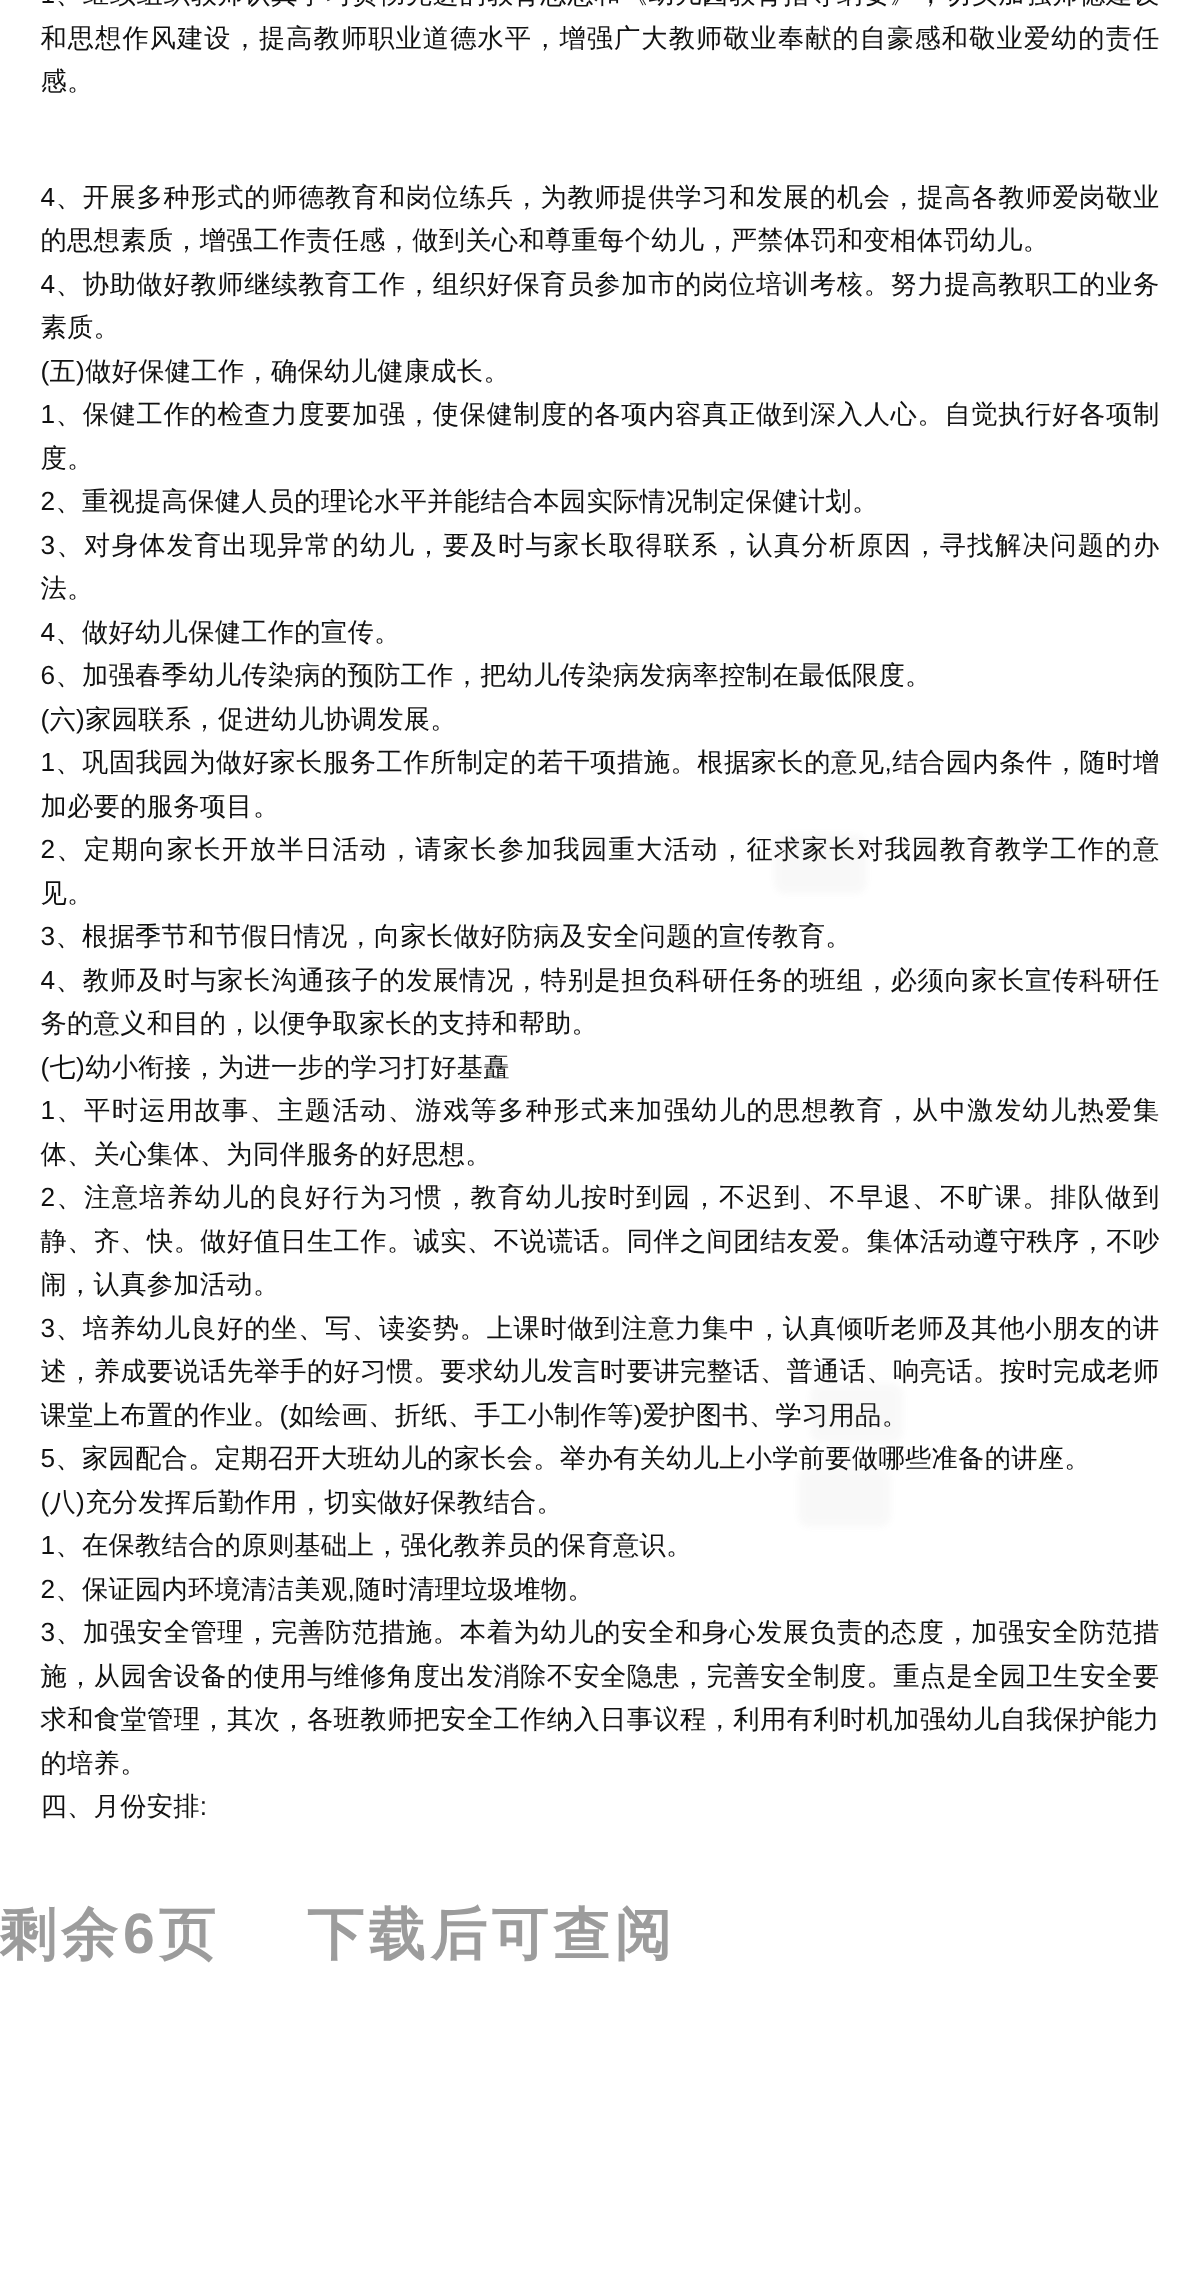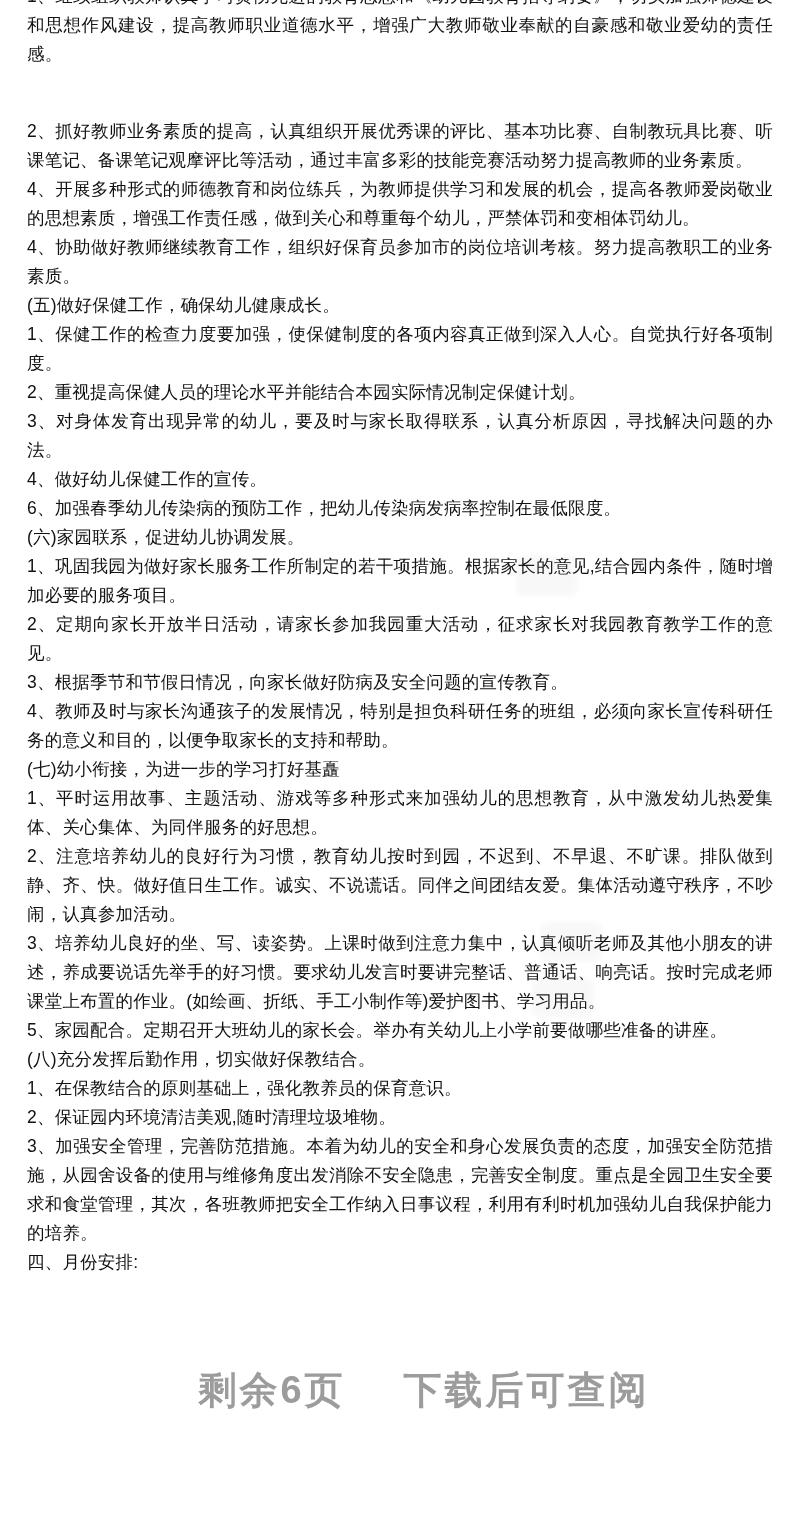--- a/index.html
+++ b/index.html
@@ -23,30 +23,29 @@
     margin: -18px auto 0 auto;   
     font-size: 17.5px;
     line-height: 29px;
     text-align: justify;
     letter-spacing: 0.2px;
     word-break: break-all;
   }
   .content p { margin: 0; }
   .content p.gap-after { margin-bottom: 48px; }
   .footer {
-    margin-top: 88px;
+    margin-top: 45px;
     width: 100%;
-    text-align: center;
+    text-align: left;
     color: #9c9c9c;
     font-weight: bold;
     font-size: 38px;
     letter-spacing: 3px;
     cursor: pointer;
     user-select: none;
-    padding-left: 48px;
   }
   .footer .sep { display: inline-block; width: 58px; }
   .wm {
     position: absolute;
     width: 62px;
     height: 40px;
     border-radius: 8px;
     background: #8a8a8a;
     opacity: 0.05;
     filter: blur(2px);
@@ -54,21 +53,20 @@
   }
 </style>
 </head>
 <body>
 
 <div class="page">
 
   <div class="content">
 
   <p class="gap-after">1、继续组织教师认真学习贯彻先进的教育思想和《幼儿园教育指导纲要》，切实加强师德建设和思想作风建设，提高教师职业道德水平，增强广大教师敬业奉献的自豪感和敬业爱幼的责任感。</p>
-      <p>2、抓好教师业务素质的提高，认真组织开展优秀课的评比、基本功比赛、自制教玩具比赛、听课笔记、备课笔记观摩评比等活动，通过丰富多彩的技能竞赛活动努力提高教师的业务素质。</p>
       <p>4、开展多种形式的师德教育和岗位练兵，为教师提供学习和发展的机会，提高各教师爱岗敬业的思想素质，增强工作责任感，做到关心和尊重每个幼儿，严禁体罚和变相体罚幼儿。</p>
       <p>4、协助做好教师继续教育工作，组织好保育员参加市的岗位培训考核。努力提高教职工的业务素质。</p>
       <p>(五)做好保健工作，确保幼儿健康成长。</p>
       <p>1、保健工作的检查力度要加强，使保健制度的各项内容真正做到深入人心。自觉执行好各项制度。</p>
       <p>2、重视提高保健人员的理论水平并能结合本园实际情况制定保健计划。</p>
       <p>3、对身体发育出现异常的幼儿，要及时与家长取得联系，认真分析原因，寻找解决问题的办法。</p>
       <p>4、做好幼儿保健工作的宣传。</p>
       <p>6、加强春季幼儿传染病的预防工作，把幼儿传染病发病率控制在最低限度。</p>
       <p>(六)家园联系，促进幼儿协调发展。</p>
       <p>1、巩固我园为做好家长服务工作所制定的若干项措施。根据家长的意见,结合园内条件，随时增加必要的服务项目。</p>

